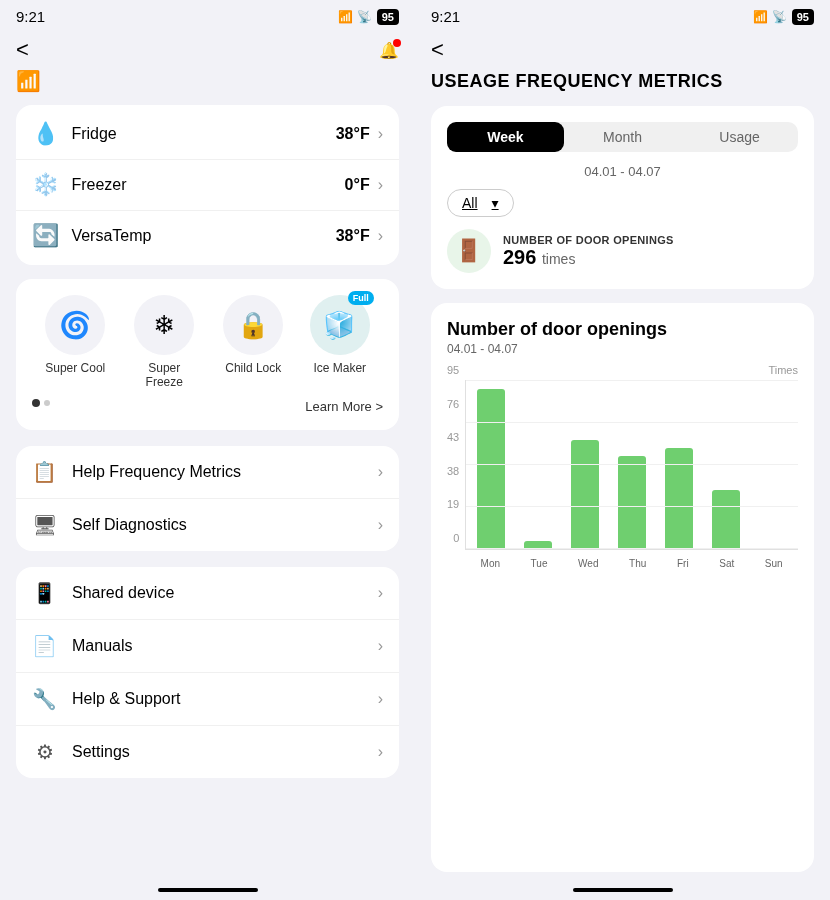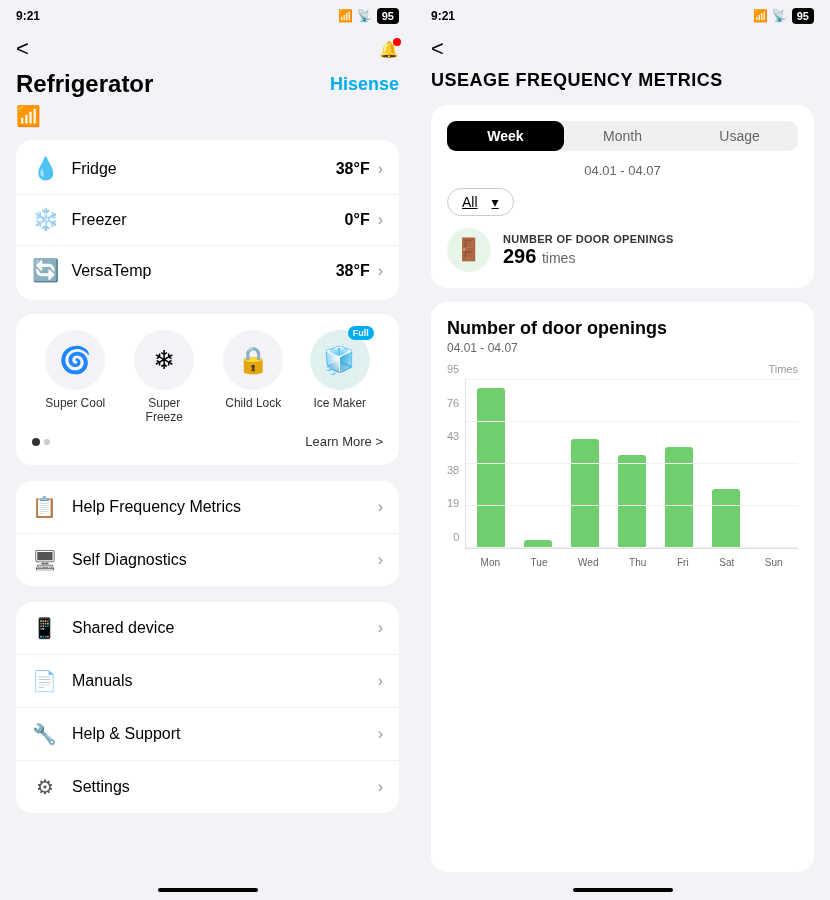--- a/index.html
+++ b/index.html
@@ -34,22 +34,22 @@
 
     
     .status-bar {
       display: flex;
       justify-content: space-between;
       align-items: center;
       padding: 8px 16px 4px;
       background: #f2f2f7;
     }
     .status-time {
-      font-size: 12px;
-      font-weight: 700;
+      font-size: 15px;
+      font-weight: 400;
       color: #000;
     }
     .status-icons {
       display: flex;
       align-items: center;
       gap: 4px;
       font-size: 12px;
     }
     .battery-pill {
       background: #000;
@@ -188,21 +188,21 @@
       border-radius: 8px;
     }
     .feature-label {
       font-size: 12px;
       color: #333;
       text-align: center;
       max-width: 65px;
     }
     .features-footer {
       display: flex;
-      align-items: center;
+      align-items: flex-start;
       justify-content: space-between;
       margin-top: 10px;
     }
     .dots {
       display: flex;
       gap: 4px;
       align-items: center;
     }
     .dot {
       width: 8px;
@@ -471,24 +471,20 @@
   </div>
 
   <div class="app-header">
     <span class="back-btn">&lt;</span>
     <div class="bell-icon-wrap">
       <span>🔔</span>
       <div class="bell-dot"></div>
     </div>
   </div>
 
-  <div class="app-title-row">
-    <span class="app-title">Refrigerator</span>
-    <span class="brand-logo">Hisense</span>
-  </div>
 
   <div class="wifi-icon-row">
     <span>📶</span>
   </div>
 
   <div class="temp-card">
     <div class="temp-row">
       <span class="temp-icon">💧</span>
       <span class="temp-label">Fridge</span>
       <span class="temp-value">38°F</span>

